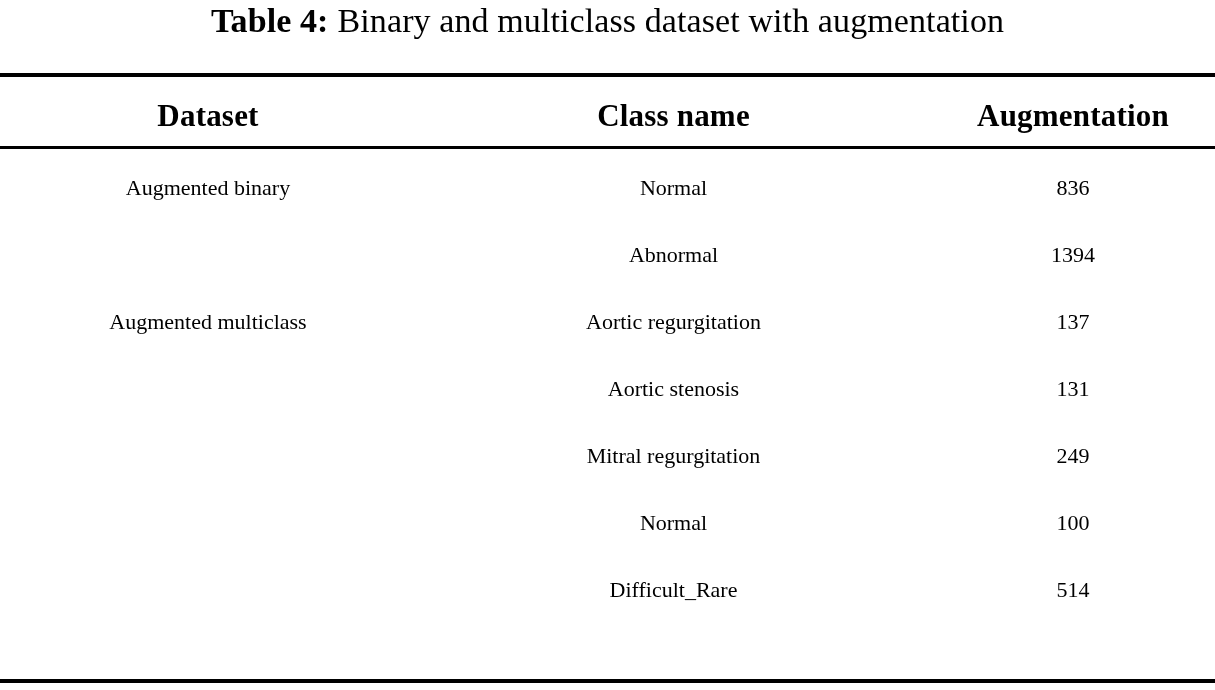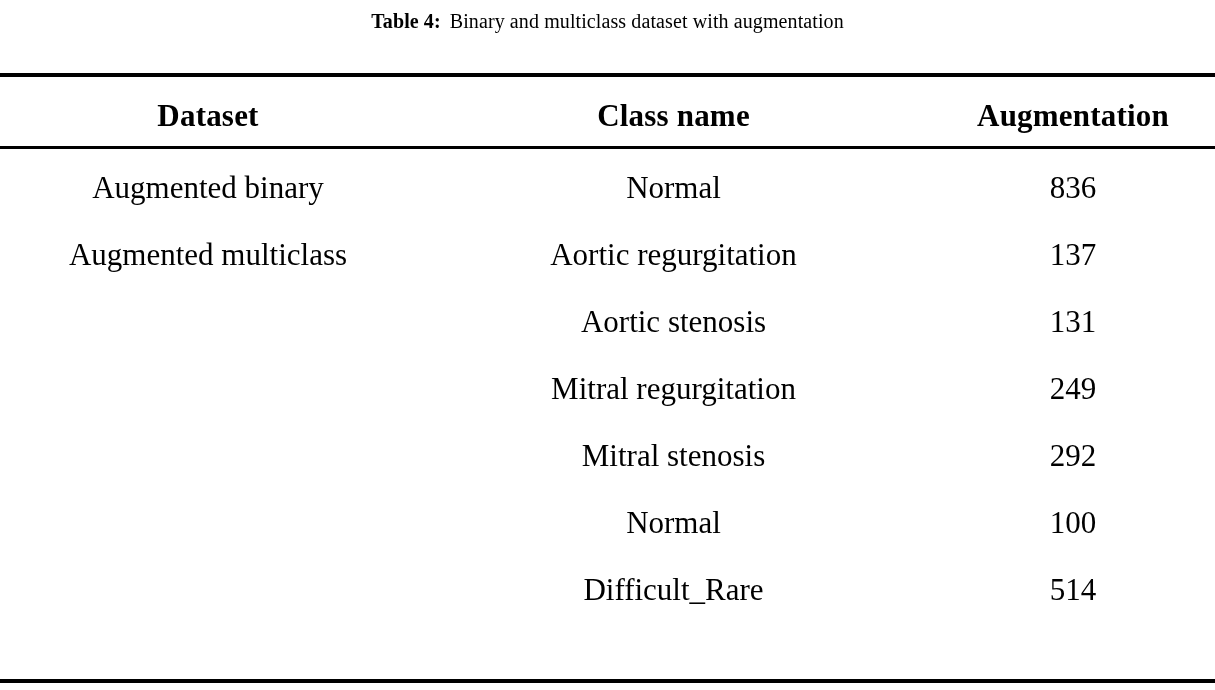--- a/index.html
+++ b/index.html
@@ -24,21 +24,21 @@
     box-sizing: border-box;
   }
 
   
   .caption {
     position: absolute;
     left: 0;
     top: 4px;
     width: 1215px;
     text-align: center;
-    font-size: 20px;
+    font-size: 34px;
     line-height: 34px;
     letter-spacing: 0.1px;
     white-space: nowrap;
   }
   .caption-label {
     font-weight: bold;
   }
   .caption-gap {
     display: inline-block;
     width: 9px;
@@ -83,21 +83,21 @@
 
   .tbl thead th {
     height: 69px;
     font-size: 31px;
     font-weight: bold;
     letter-spacing: 0.2px;
   }
 
   .tbl tbody td {
     height: 59px;
-    font-size: 31px;
+    font-size: 22px;
     font-weight: normal;
   }
 
   .cell-dataset { padding-right: 0; }
   .cell-empty   { }
 
   
   .hdr-aug { padding-right: 2px; }
 </style>
 </head>
@@ -126,38 +126,38 @@
         <th class="hdr-aug">Augmentation</th>
       </tr>
     </thead>
     <tbody>
       <tr>
         <td class="cell-dataset">Augmented binary</td>
         <td>Normal</td>
         <td>836</td>
       </tr>
       <tr>
+        <td class="cell-dataset cell-empty"></td>
+        <td>Abnormal</td>
+        <td>1394</td>
+      </tr>
+      <tr>
         <td class="cell-dataset">Augmented multiclass</td>
         <td>Aortic regurgitation</td>
         <td>137</td>
       </tr>
       <tr>
         <td class="cell-dataset cell-empty"></td>
         <td>Aortic stenosis</td>
         <td>131</td>
       </tr>
       <tr>
         <td class="cell-dataset cell-empty"></td>
         <td>Mitral regurgitation</td>
         <td>249</td>
-      </tr>
-      <tr>
-        <td class="cell-dataset cell-empty"></td>
-        <td>Mitral stenosis</td>
-        <td>292</td>
       </tr>
       <tr>
         <td class="cell-dataset cell-empty"></td>
         <td>Normal</td>
         <td>100</td>
       </tr>
       <tr>
         <td class="cell-dataset cell-empty"></td>
         <td>Difficult_Rare</td>
         <td>514</td>

